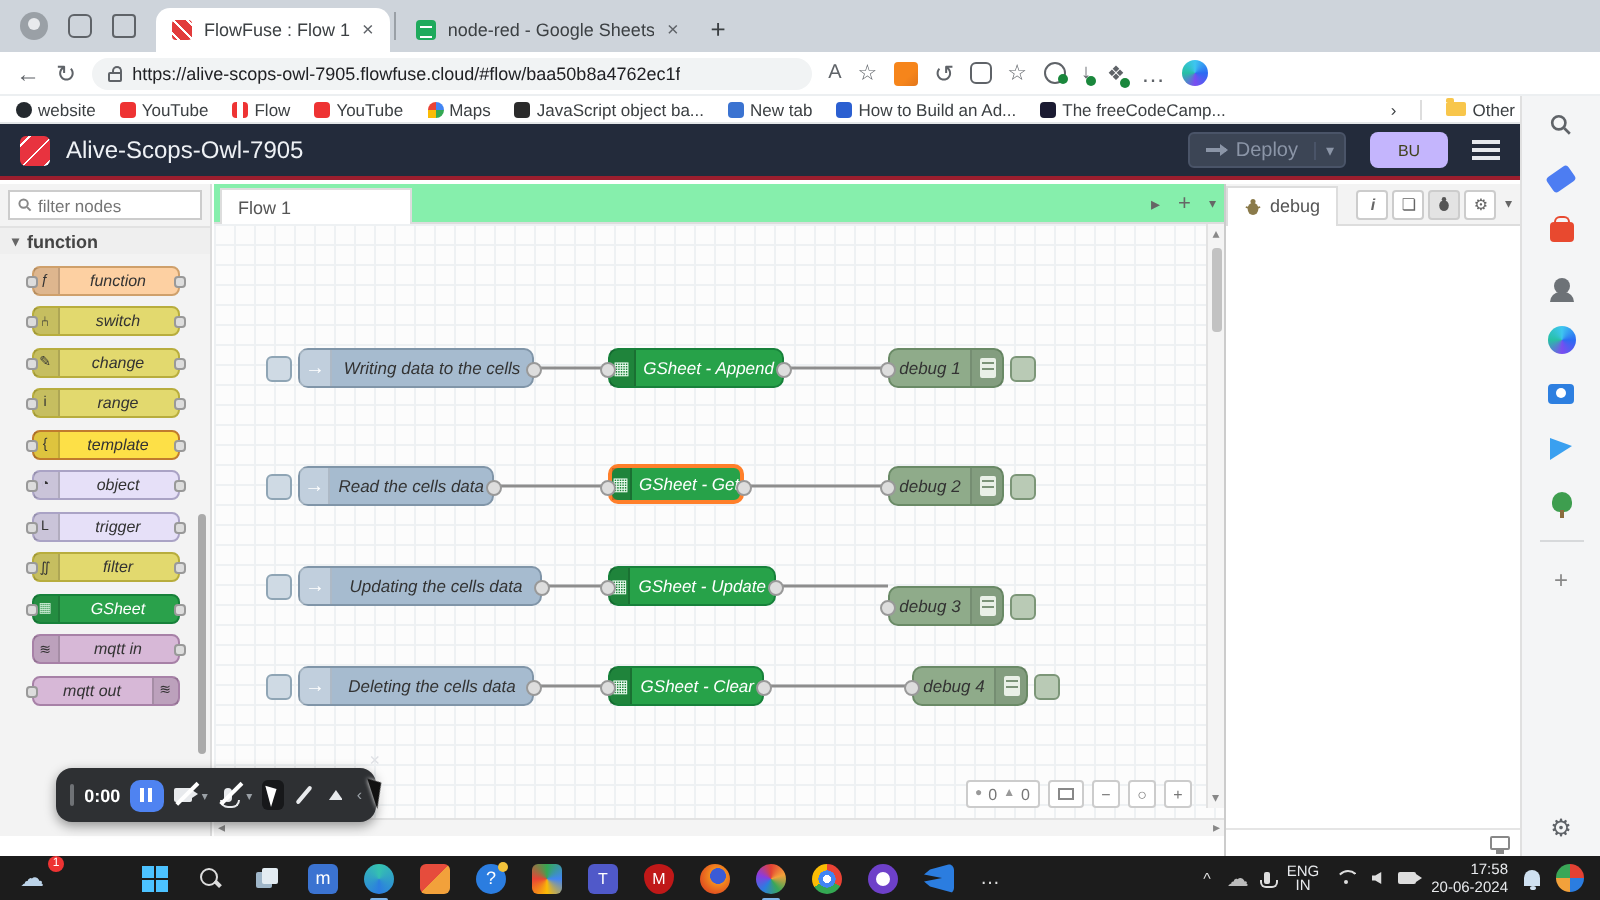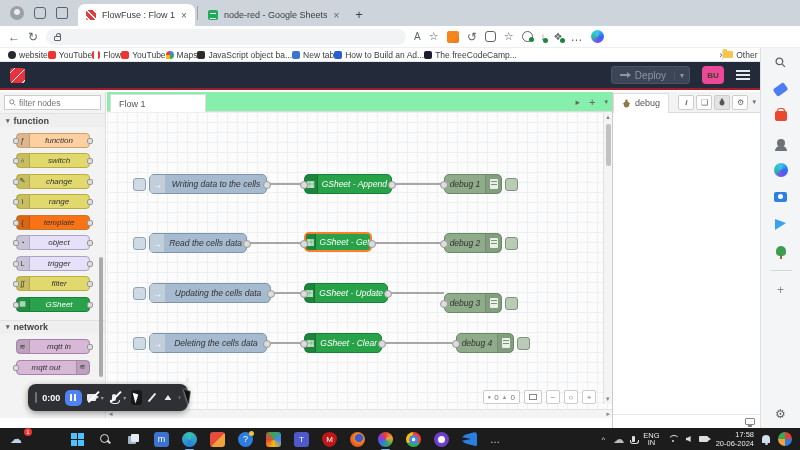--- a/index.html
+++ b/index.html
@@ -27,55 +27,55 @@
   .navrow .g{font-size:12px;color:#5f6368}
   .addr{flex:0 0 auto;width:360px;height:16px;background:#f1f3f4;border-radius:8px;display:flex;align-items:center;gap:5px;padding:0 8px;font-size:9px;color:#202124}
   .lock{width:7px;height:5px;border:1px solid #5f6368;border-radius:1px;position:relative;margin-top:3px}
   .lock:before{content:"";position:absolute;left:1px;top:-4px;width:3px;height:3px;border:1px solid #5f6368;border-bottom:none;border-radius:3px 3px 0 0}
   .mm{width:12px;height:12px;background:linear-gradient(135deg,#f6851b 60%,#e2761b);border-radius:2px}
   .copilot{width:13px;height:13px;border-radius:50%;background:conic-gradient(#3ec6f0,#2b6bf3,#7a4df0,#27c0a5,#3ec6f0)}
   .chk{position:relative}
   .chk:after{content:"";position:absolute;right:-2px;bottom:-1px;width:5px;height:5px;background:#1a873c;border-radius:50%}
 
   
-  .bookmarks{position:absolute;left:0;top:48px;width:800px;height:14px;background:#fff;display:flex;align-items:center;gap:0;padding:0 8px;font-size:8.5px;color:#3c4043;border-bottom:1px solid #e3e6e8}
+  .bookmarks{position:absolute;left:0;top:48px;width:800px;height:14px;background:#fff;display:flex;align-items:center;gap:12px;padding:0 8px;font-size:8.5px;color:#3c4043;border-bottom:1px solid #e3e6e8}
   .bm{display:flex;align-items:center;gap:3px;white-space:nowrap}
   .bfav{width:8px;height:8px;border-radius:2px}
   .folder{width:10px;height:7px;background:#f8c64b;border-radius:1px;position:relative}
   .folder:before{content:"";position:absolute;left:0;top:-2px;width:4px;height:2px;background:#f8c64b;border-radius:1px 1px 0 0}
 
   
   .nrheader{position:absolute;left:0;top:62px;width:760px;height:28px;background:#232b3b;display:flex;align-items:center;padding:0 10px;border-bottom:2px solid #9c1e2e}
   .fflogo{width:15px;height:15px;border-radius:3px;background:repeating-linear-gradient(135deg,#e8333f 0 3px,#fff 3px 4px,#e8333f 4px 8px);margin-right:8px}
   .nrtitle{color:#eef1f5;font-size:12px}
   .deploy{margin-left:auto;display:flex;align-items:center;height:18px;background:#3c4555;border:1px solid #4a5468;border-radius:3px;color:#8b95a7;font-size:10px}
   .deploy .dmain{display:flex;align-items:center;gap:5px;padding:0 8px}
   .deploy .dcaret{padding:0 5px;border-left:1px solid #4a5468;font-size:8px}
   .dep-ico{width:10px;height:8px;position:relative}
   .dep-ico:before{content:"";position:absolute;left:0;top:3px;width:10px;height:2px;background:#8b95a7}
   .dep-ico:after{content:"";position:absolute;right:-1px;top:1px;border-left:4px solid #8b95a7;border-top:3px solid transparent;border-bottom:3px solid transparent}
-  .nr-avatar{width:22px;height:18px;border-radius:4px;background:#ec4899;color:#3f411c;font-size:8px;font-weight:bold;display:flex;align-items:center;justify-content:center;margin:0 12px}
+  .nr-avatar{width:39px;height:18px;border-radius:4px;background:#c4b5fd;color:#3f411c;font-size:8px;font-weight:normal;display:flex;align-items:center;justify-content:center;margin:0 12px}
   .burger{width:14px;height:10px;border-top:2px solid #e6e9ee;border-bottom:2px solid #e6e9ee;position:relative}
   .burger:after{content:"";position:absolute;left:0;top:2px;width:14px;height:2px;background:#e6e9ee}
 
   
   .palette{position:absolute;left:0;top:92px;width:106px;height:326px;background:#f3f3f3;border-right:1px solid #ddd;overflow:hidden}
   .pal-search{margin:3px 4px;height:15px;background:#fff;border:1px solid #ccc;display:flex;align-items:center;gap:3px;padding:0 4px}
   .pal-search input{border:none;outline:none;width:70px;font-size:8.5px;color:#555;font-family:"Liberation Sans",sans-serif;background:transparent}
   .pcat{height:14px;display:flex;align-items:center;gap:4px;padding:0 6px;font-size:9px;font-weight:bold;color:#444;background:#efefef;border-top:1px solid #e2e2e2}
   .pcat .c{font-size:7px;color:#666}
   .pnode{position:relative;width:74px;height:15px;margin:5.5px auto;border-radius:4px;border:1px solid;display:flex;align-items:center;font-size:8px;font-style:italic;color:#333}
   .pnode .lbl{flex:1;text-align:center;padding:0 2px;white-space:nowrap;overflow:hidden}
   .pic{width:13px;align-self:stretch;display:flex;align-items:center;justify-content:center;font-size:7px;font-style:normal;background:rgba(0,0,0,.12);border-right:1px solid rgba(0,0,0,.12)}
   .pic.r{border-right:none;border-left:1px solid rgba(0,0,0,.12)}
   .pp{position:absolute;top:4px;width:6px;height:6px;background:#ddd;border:1px solid #999;border-radius:2px}
   .pp.l{left:-4px}.pp.r{right:-4px}
   .n-function{background:#fdd0a2;border-color:#cfa06b}
   .n-yellow{background:#e2d96e;border-color:#b8ad3d}
-  .n-template{background:#f97316;border-color:#c07b2d}
+  .n-template{background:#fde047;border-color:#c07b2d}
   .n-lav{background:#e6e0f8;border-color:#aaa3c5}
   .n-gsheet{background:#2aa14b;border-color:#17813a;color:#fff}
   .n-gsheet .pic{color:#d9f2e0}
   .n-mqtt{background:#d7b8d7;border-color:#a781a7}
   .palscroll{position:absolute;right:2px;top:165px;width:4px;height:120px;background:#aaa;border-radius:2px}
 
   
   .flowtabs{position:absolute;left:107px;top:92px;width:505px;height:20px;background:#86efac;border-bottom:1px solid #ddd}
   .ftab{position:absolute;left:3px;top:2px;width:96px;height:18px;background:#fff;border:1px solid #ddd;border-bottom:none;font-size:9px;color:#555;display:flex;align-items:center;padding:0 8px}
   .ftctrl{position:absolute;right:4px;top:0;height:20px;display:flex;align-items:center;gap:9px;font-size:9px;color:#666}
@@ -230,20 +230,21 @@
       <span class="x">×</span>
     </div>
     <span class="ico" style="font-size:13px;margin:0 0 4px 8px;color:#3c4043">+</span>
   </div>
 
   <div class="navrow">
     <span class="g">←</span>
     <span class="g">↻</span>
     <div class="addr">
       <span class="lock"></span>
+      <span style="white-space:nowrap;overflow:hidden">https://alive-scops-owl-7905.flowfuse.cloud/#flow/baa50b8a4762ec1f</span>
     </div>
     <span class="g" style="font-size:10px">A</span>
     <span class="g" style="font-size:11px">☆</span>
     <span class="mm"></span>
     <span class="g" style="transform:scaleX(-1)">↻</span>
     <span class="sqico" style="width:11px;height:11px;border-width:1px"></span>
     <span class="g" style="font-size:11px">☆</span>
     <span class="sqico chk" style="width:11px;height:11px;border-width:1px;border-radius:50%"></span>
     <span class="g chk" style="font-size:10px">↓</span>
     <span class="g chk" style="font-size:10px">❖</span>
@@ -291,20 +292,21 @@
     <span style="margin-left:auto" class="g">›</span>
     <span style="width:1px;height:10px;background:#ddd"></span>
     <span class="bm">
         <i class="folder"></i>
         <span>Other favorites</span>
       </span>
   </div>
 
   <div class="nrheader">
     <span class="fflogo"></span>
+    <span class="nrtitle">Alive-Scops-Owl-7905</span>
     <div class="deploy">
       <span class="dmain">
           <i class="dep-ico"></i>
           <span>Deploy</span>
         </span>
       <span class="dcaret">▾</span>
     </div>
     <span class="nr-avatar">BU</span>
     <span class="burger"></span>
   </div>
@@ -368,24 +370,20 @@
         <span class="pic">∬</span>
         <span class="lbl">filter</span>
         <span class="pp r"></span>
       </div>
     <div class="pnode n-gsheet">
         <span class="pp l"></span>
         <span class="pic">▦</span>
         <span class="lbl">GSheet</span>
         <span class="pp r"></span>
       </div>
-    <div class="pcat" style="margin-top:8px">
-      <span class="c">▾</span>
-      <span>network</span>
-    </div>
     <div class="pnode n-mqtt">
         <span class="pic">≋</span>
         <span class="lbl">mqtt in</span>
         <span class="pp r"></span>
       </div>
     <div class="pnode n-mqtt">
         <span class="pp l"></span>
         <span class="lbl">mqtt out</span>
         <span class="pic r">≋</span>
       </div>

